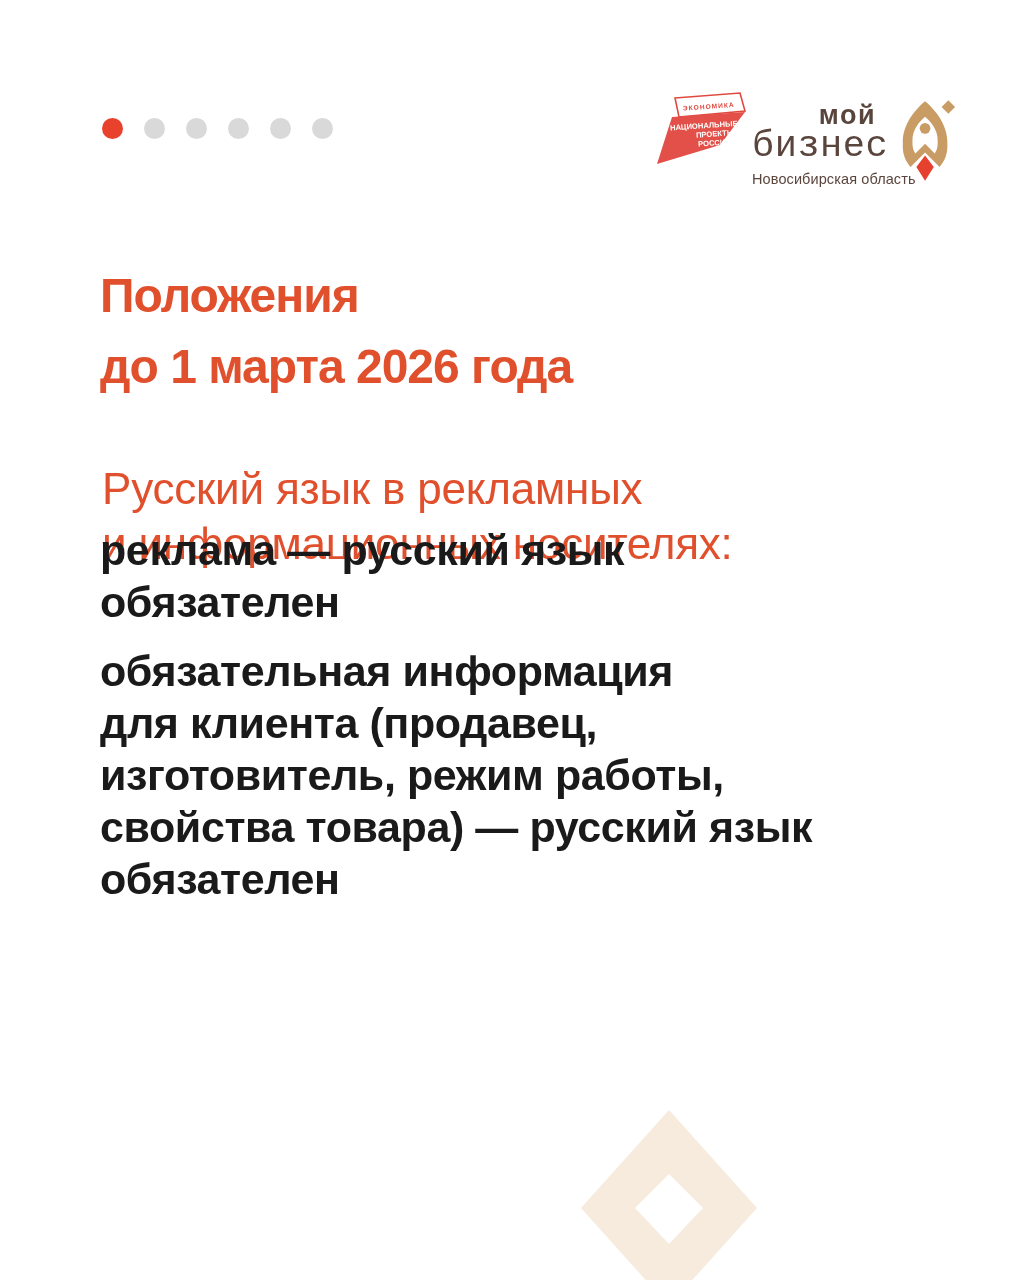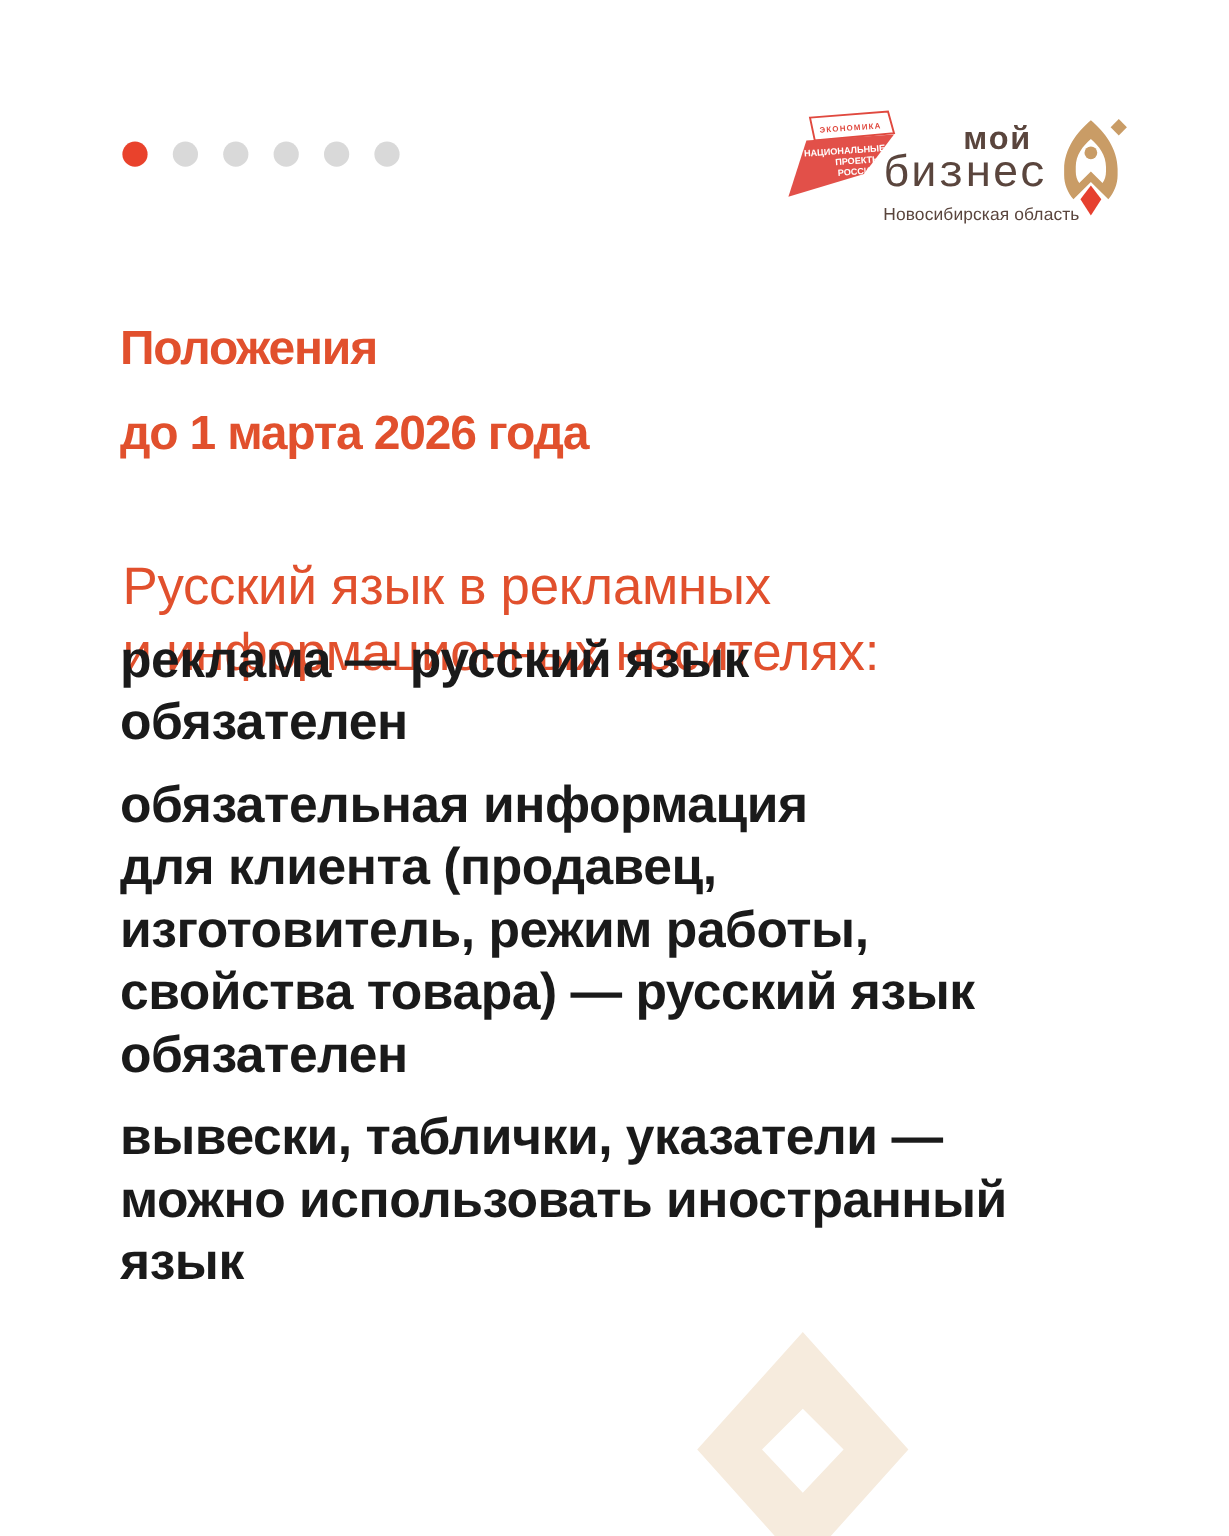--- a/index.html
+++ b/index.html
@@ -9,29 +9,29 @@
     font-family:"Liberation Sans", sans-serif;
     --accent:#E1502D; --text:#1A1A1A; --dot-red:#E9422C; --dot-gray:#D9D9D9;
     --np-red:#E25049; --mb-brown:#5A453D; --mb-tan:#C99C66; --mb-red:#E6402F;
     --diamond:#F6EBDD;
   }
   .dots{position:absolute;left:102px;top:118px;display:flex;gap:21px;}
   .dot{width:21px;height:21px;border-radius:50%;background:var(--dot-gray);}
   .dot.active{background:var(--dot-red);}
 
   .np-logo{position:absolute;left:650px;top:86px;}
-  .mb-logo{position:absolute;left:736px;top:90px;display:flex;align-items:center;gap:20px;}
+  .mb-logo{position:absolute;left:752px;top:90px;display:flex;align-items:flex-end;gap:20px;}
   .mb-text{width:124px;text-align:right;color:var(--mb-brown);}
   .mb-word1{font-size:27px;font-weight:700;line-height:1;letter-spacing:1.5px;margin-top:12px;}
   .mb-word2{font-size:37px;font-weight:500;line-height:1;letter-spacing:.5px;margin-top:-1px;font-family:Liberation Mono, monospace;}
   .mb-region{font-size:14.5px;font-weight:400;margin-top:6px;letter-spacing:.1px;white-space:nowrap;}
 
   .heading{
     position:absolute;left:100px;top:228px;width:860px;
-    color:var(--accent);font-size:40px;font-weight:700;line-height:71px;
+    color:var(--accent);font-size:48px;font-weight:700;line-height:71px;
     letter-spacing:-1px;white-space:pre-line;
   }
   .subheading{
     position:absolute;left:102px;top:424px;width:860px;
     color:var(--accent);font-size:44px;font-weight:500;line-height:55px;
     letter-spacing:-.2px;white-space:pre-line;
   }
   .body-text{position:absolute;left:100px;top:524px;width:840px;color:var(--text);}
   .body-text p{
     margin:0 0 17px 0;font-size:43px;font-weight:700;line-height:52px;
@@ -90,20 +90,17 @@
 и информационных носителях:</h2>
 
 <div class="body-text">
   <p>реклама — русский язык
 обязателен</p>
   <p>обязательная информация
 для клиента (продавец,
 изготовитель, режим работы,
 свойства товара) — русский язык
 обязателен</p>
-  <p>вывески, таблички, указатели —
-можно использовать иностранный
-язык</p>
 </div>
 
 <svg class="diamond-decor" width="200" height="200" viewBox="0 0 200 200">
   <path fill-rule="evenodd" fill="#F6EBDD" d="M100,4 L188,102 L100,200 L12,102 Z  M100,68 L134,102 L100,138 L66,102 Z"></path>
 </svg>
 
 </body></html>

